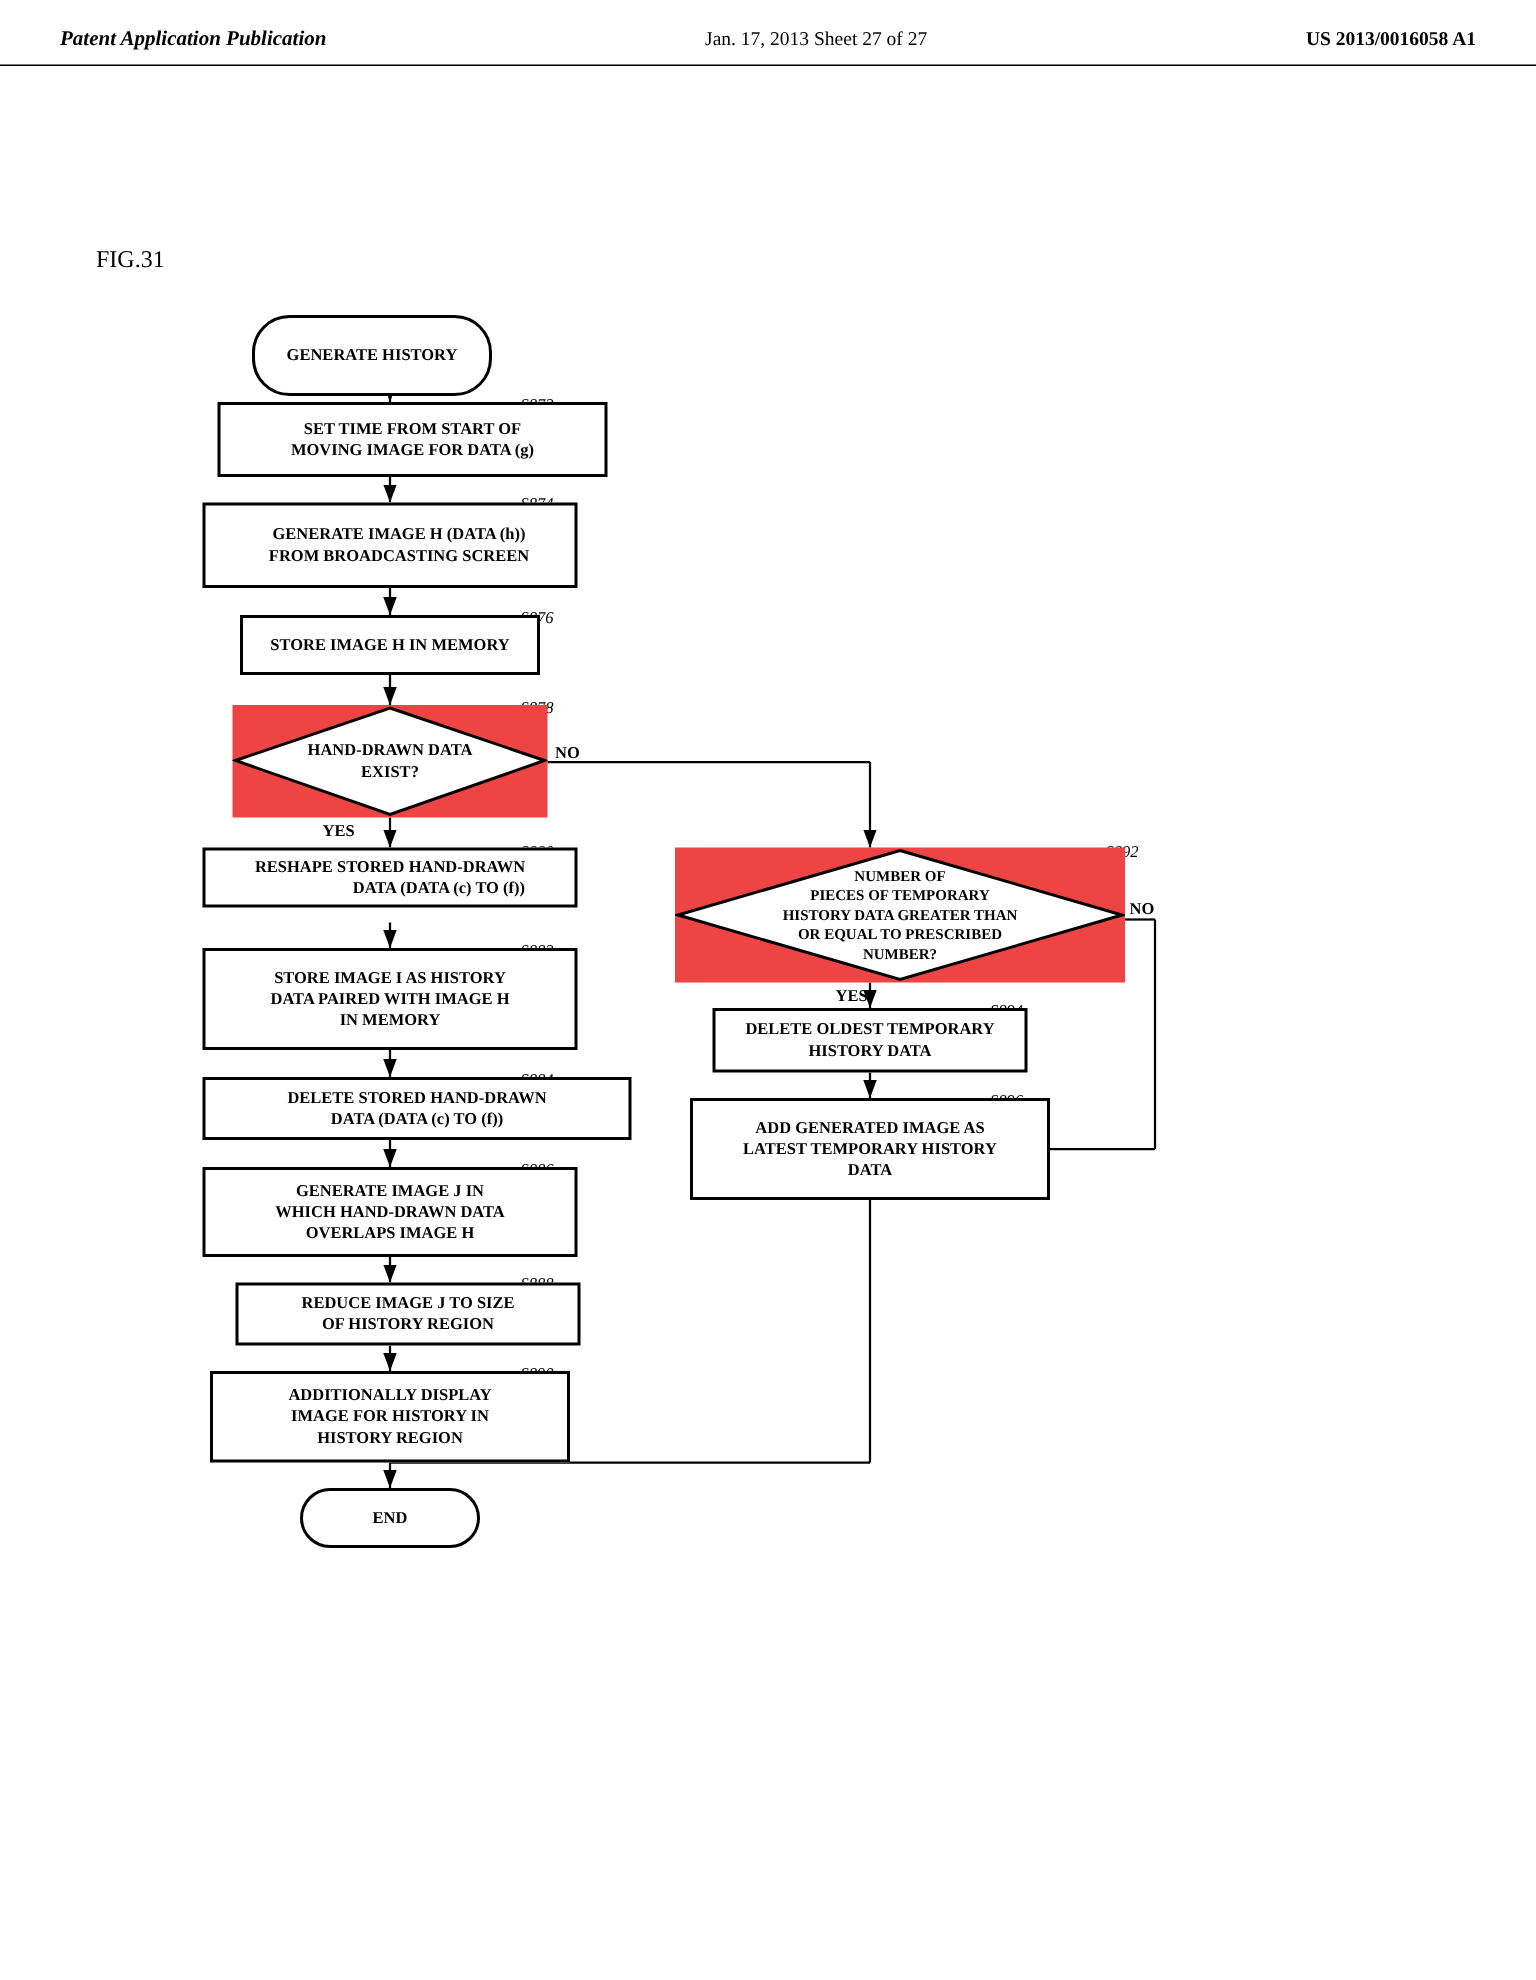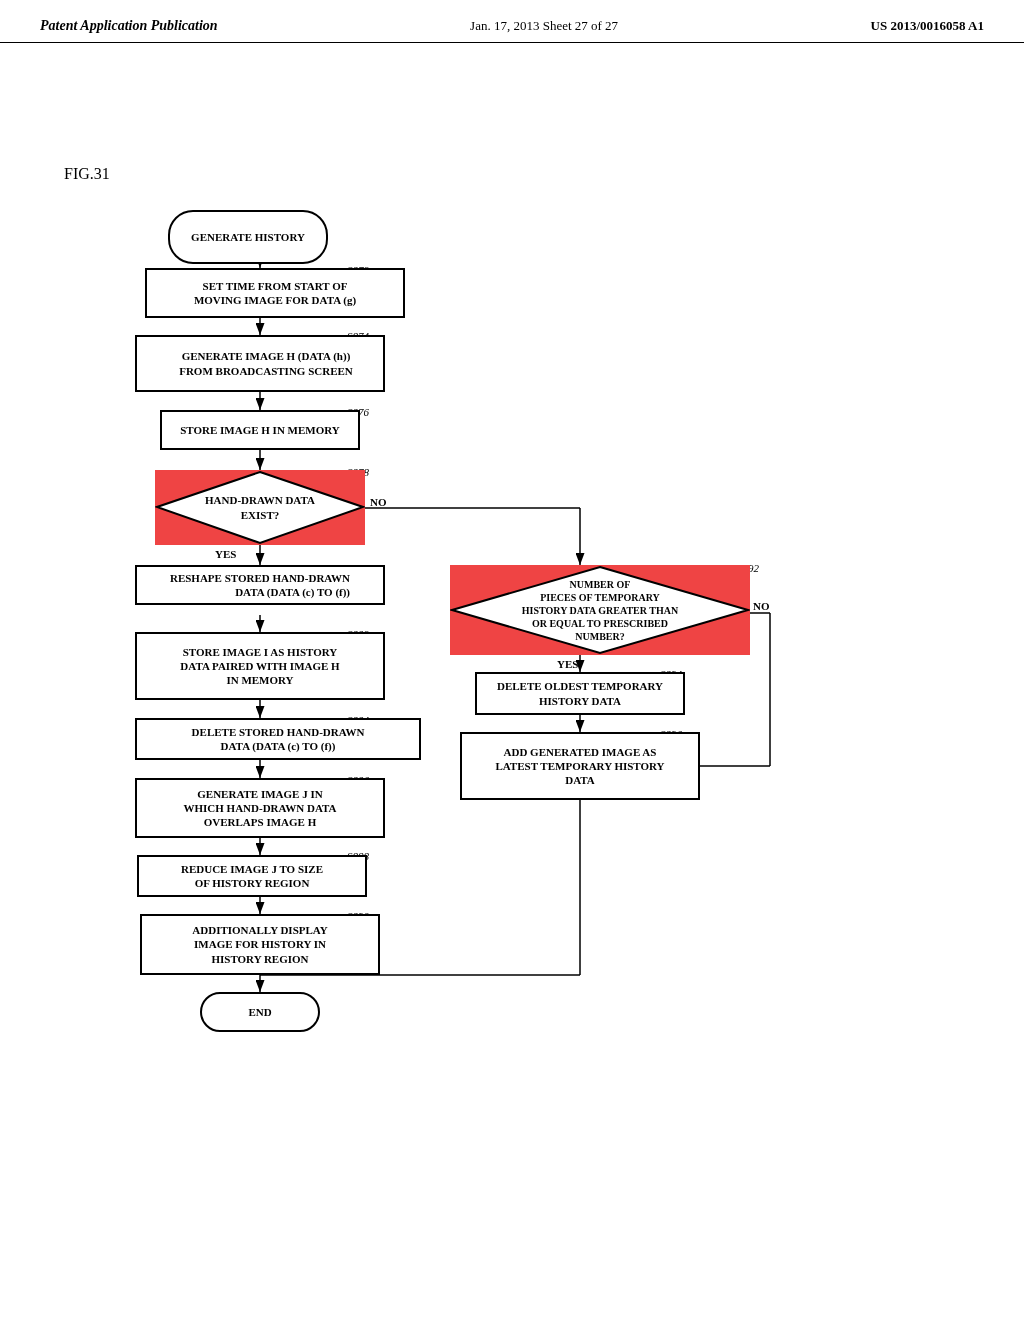--- a/index.html
+++ b/index.html
@@ -252,21 +252,21 @@
   <div class="fc-node fc-rect" style="left:75px; top:578px; width:250px; height:60px;">
     <span style="white-space:pre-line;">GENERATE IMAGE J IN
 WHICH HAND-DRAWN DATA
 OVERLAPS IMAGE H</span>
   </div>
 
   <div class="step-label" style="left:287px; top:650px;">
     <span>S888</span>
   </div>
 
-  <div class="fc-node fc-rect" style="left:77px; top:655px; width:230px; height:42px;">
+  <div class="fc-node fc-rect" style="left:97px; top:655px; width:230px; height:42px;">
     <span style="white-space:pre-line;">REDUCE IMAGE J TO SIZE
 OF HISTORY REGION</span>
   </div>
 
   <div class="step-label" style="left:287px; top:710px;">
     <span>S890</span>
   </div>
 
   <div class="fc-node fc-rect" style="left:80px; top:714px; width:240px; height:61px;">
     <span style="white-space:pre-line;">ADDITIONALLY DISPLAY

